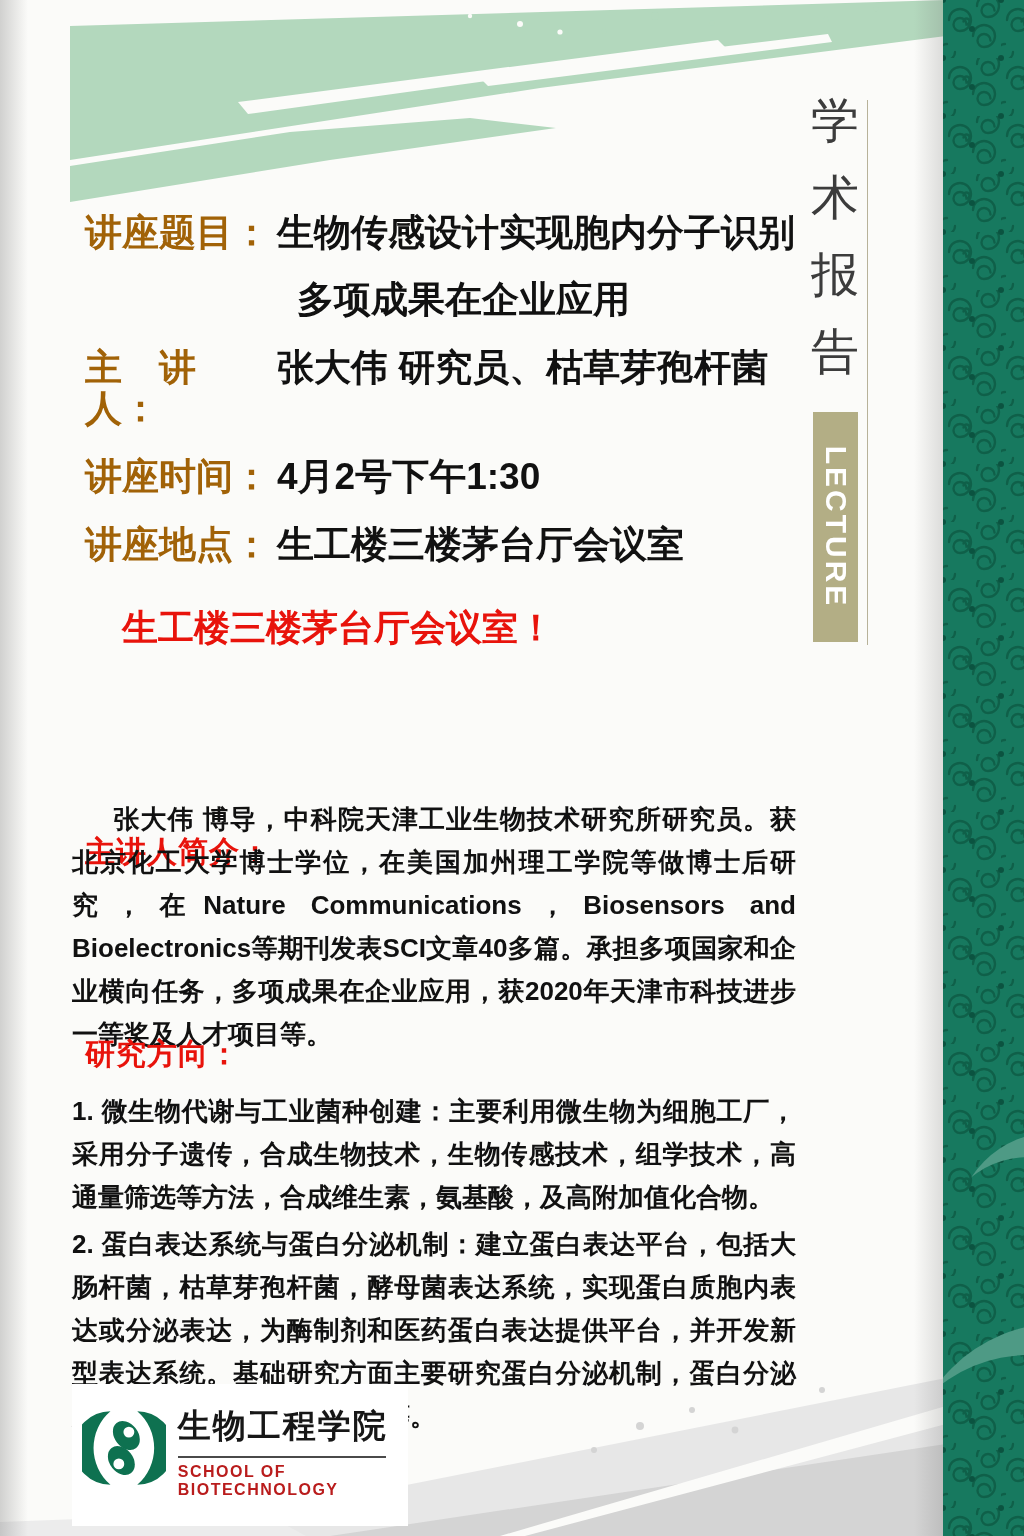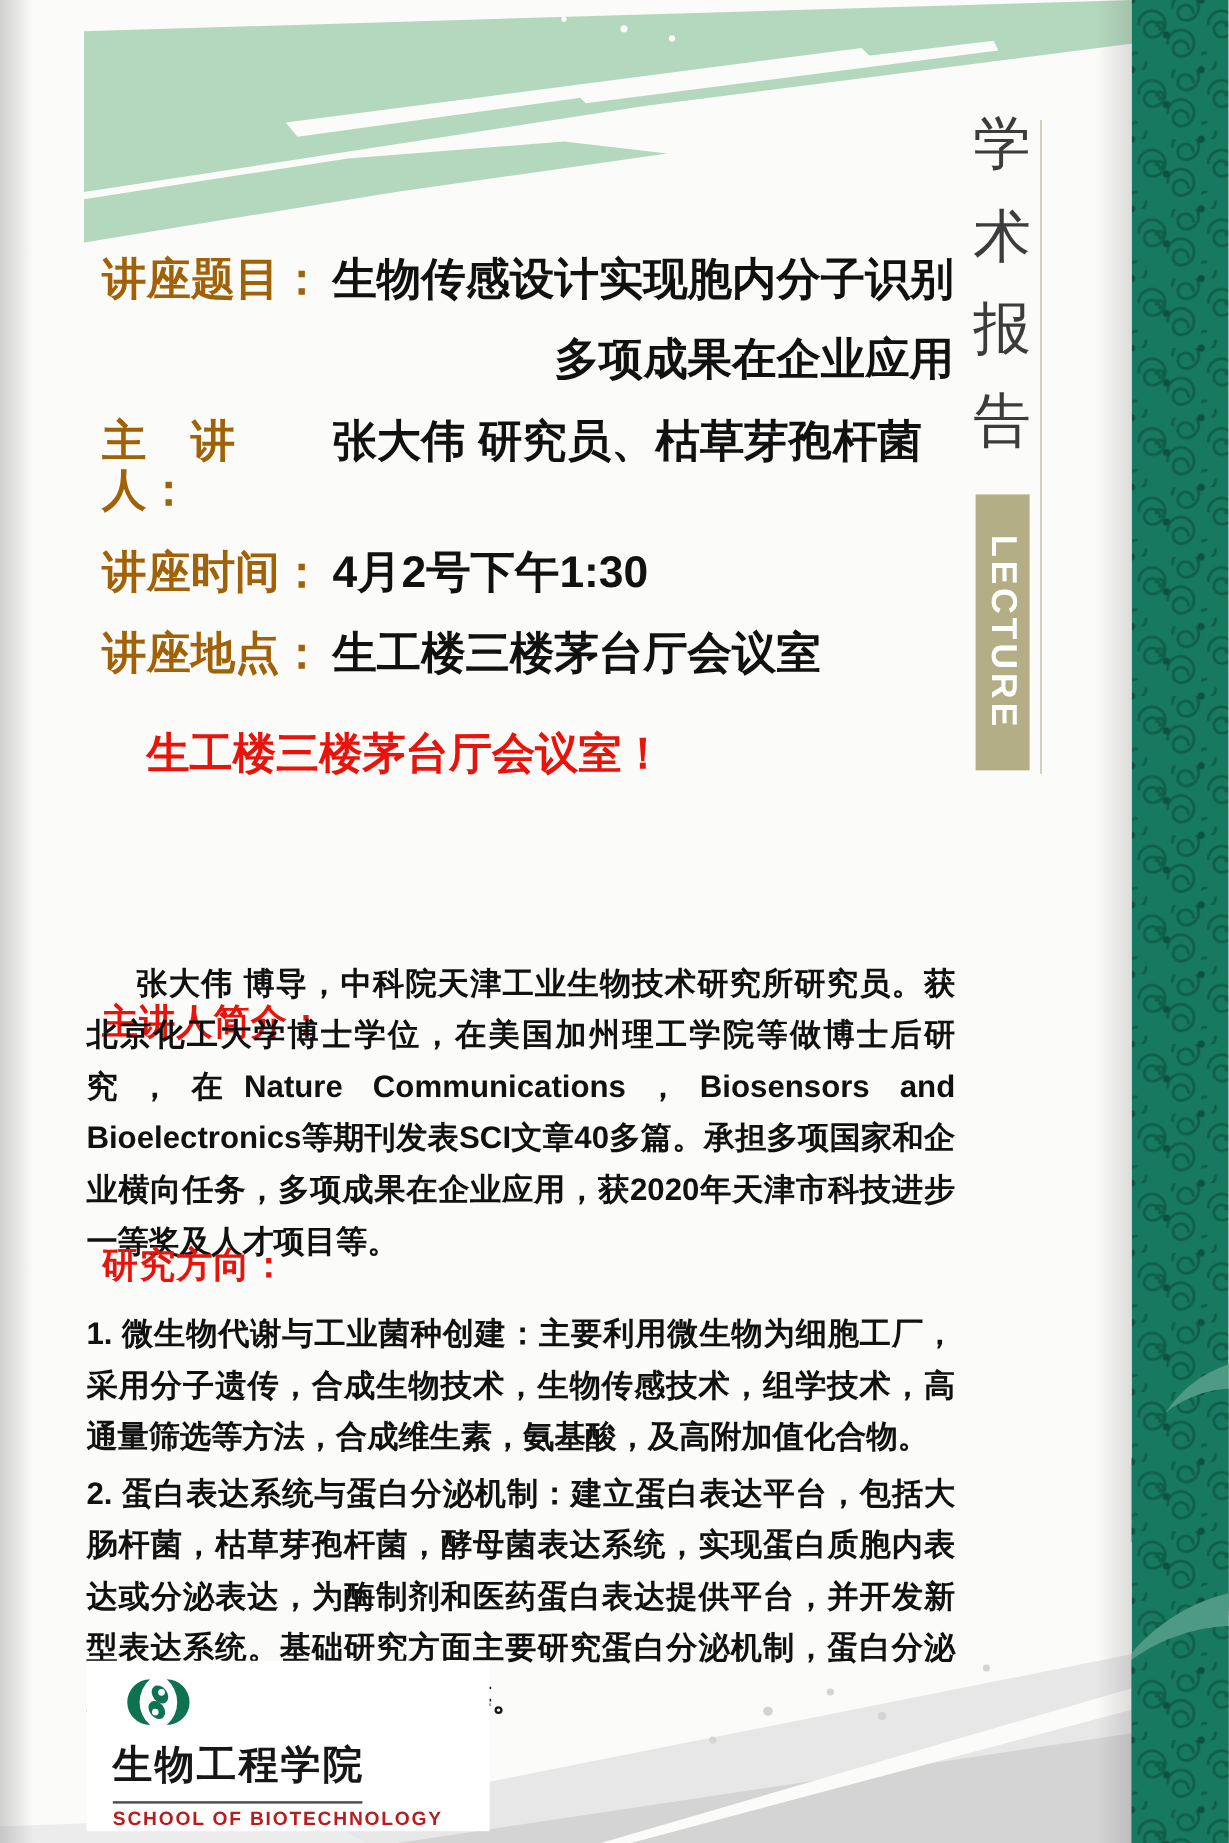--- a/index.html
+++ b/index.html
@@ -24,38 +24,38 @@
   .vrule{position:absolute;left:867px;top:100px;width:1px;height:545px;background:#b7b299;}
   .lecture{position:absolute;left:813px;top:412px;width:45px;height:230px;background:#b3ae85;}
   .lecture span{position:absolute;left:50%;top:50%;
     transform:translate(-50%,-50%) rotate(90deg);white-space:nowrap;
     color:#ffffff;font-weight:700;font-size:30px;letter-spacing:3px;}
 
   
   .details{position:absolute;left:85px;top:212px;width:740px;}
   .detail-row{display:flex;margin-bottom:27px;font-size:37px;font-weight:700;line-height:41px;}
   .detail-label{color:#a16207;width:192px;flex:none;}
-  .detail-value{color:#111111;text-align:right;}
+  .detail-value{color:#111111;}
   .title-line2{margin-top:26px;padding-left:20px;}
 
   .welcome{position:absolute;left:122px;top:604px;font-size:36px;font-weight:700;color:#e8130b;}
 
   .section-heading{position:absolute;left:85px;font-size:30px;font-weight:800;color:#e8130b;letter-spacing:1px;}
   .heading-bio{top:784px;margin-top:48px;}
   .heading-research{top:1034px;}
 
   .body-text{position:absolute;left:72px;width:724px;font-size:26px;line-height:43px;
     color:#111111;font-weight:600;text-align:justify;}
   .bio-text{top:798px;text-indent:1.6em;}
   .research-items{top:1090px;}
   .research-item{margin:0 0 4px 0;}
 
   
   .footer{position:absolute;left:72px;top:1384px;width:336px;height:142px;background:#ffffff;
-    display:flex;align-items:flex-start;padding:12px 0 0 10px;box-sizing:border-box;flex-direction:column;}
+    display:flex;align-items:flex-start;padding:12px 0 0 10px;box-sizing:border-box;}
   .org{margin-left:12px;padding-top:8px;}
   .org-cn{font-family:"DejaVu Serif","Liberation Serif",serif;font-size:33px;font-weight:700;
     color:#171717;letter-spacing:2px;}
   .org-divider{height:2px;background:#4a4a4a;margin:7px 0 5px;width:208px;}
   .org-en{font-size:16px;font-weight:700;color:#b91c1c;letter-spacing:1.5px;}
 </style>
 </head>
 <body>
 
 <div class="poster">

